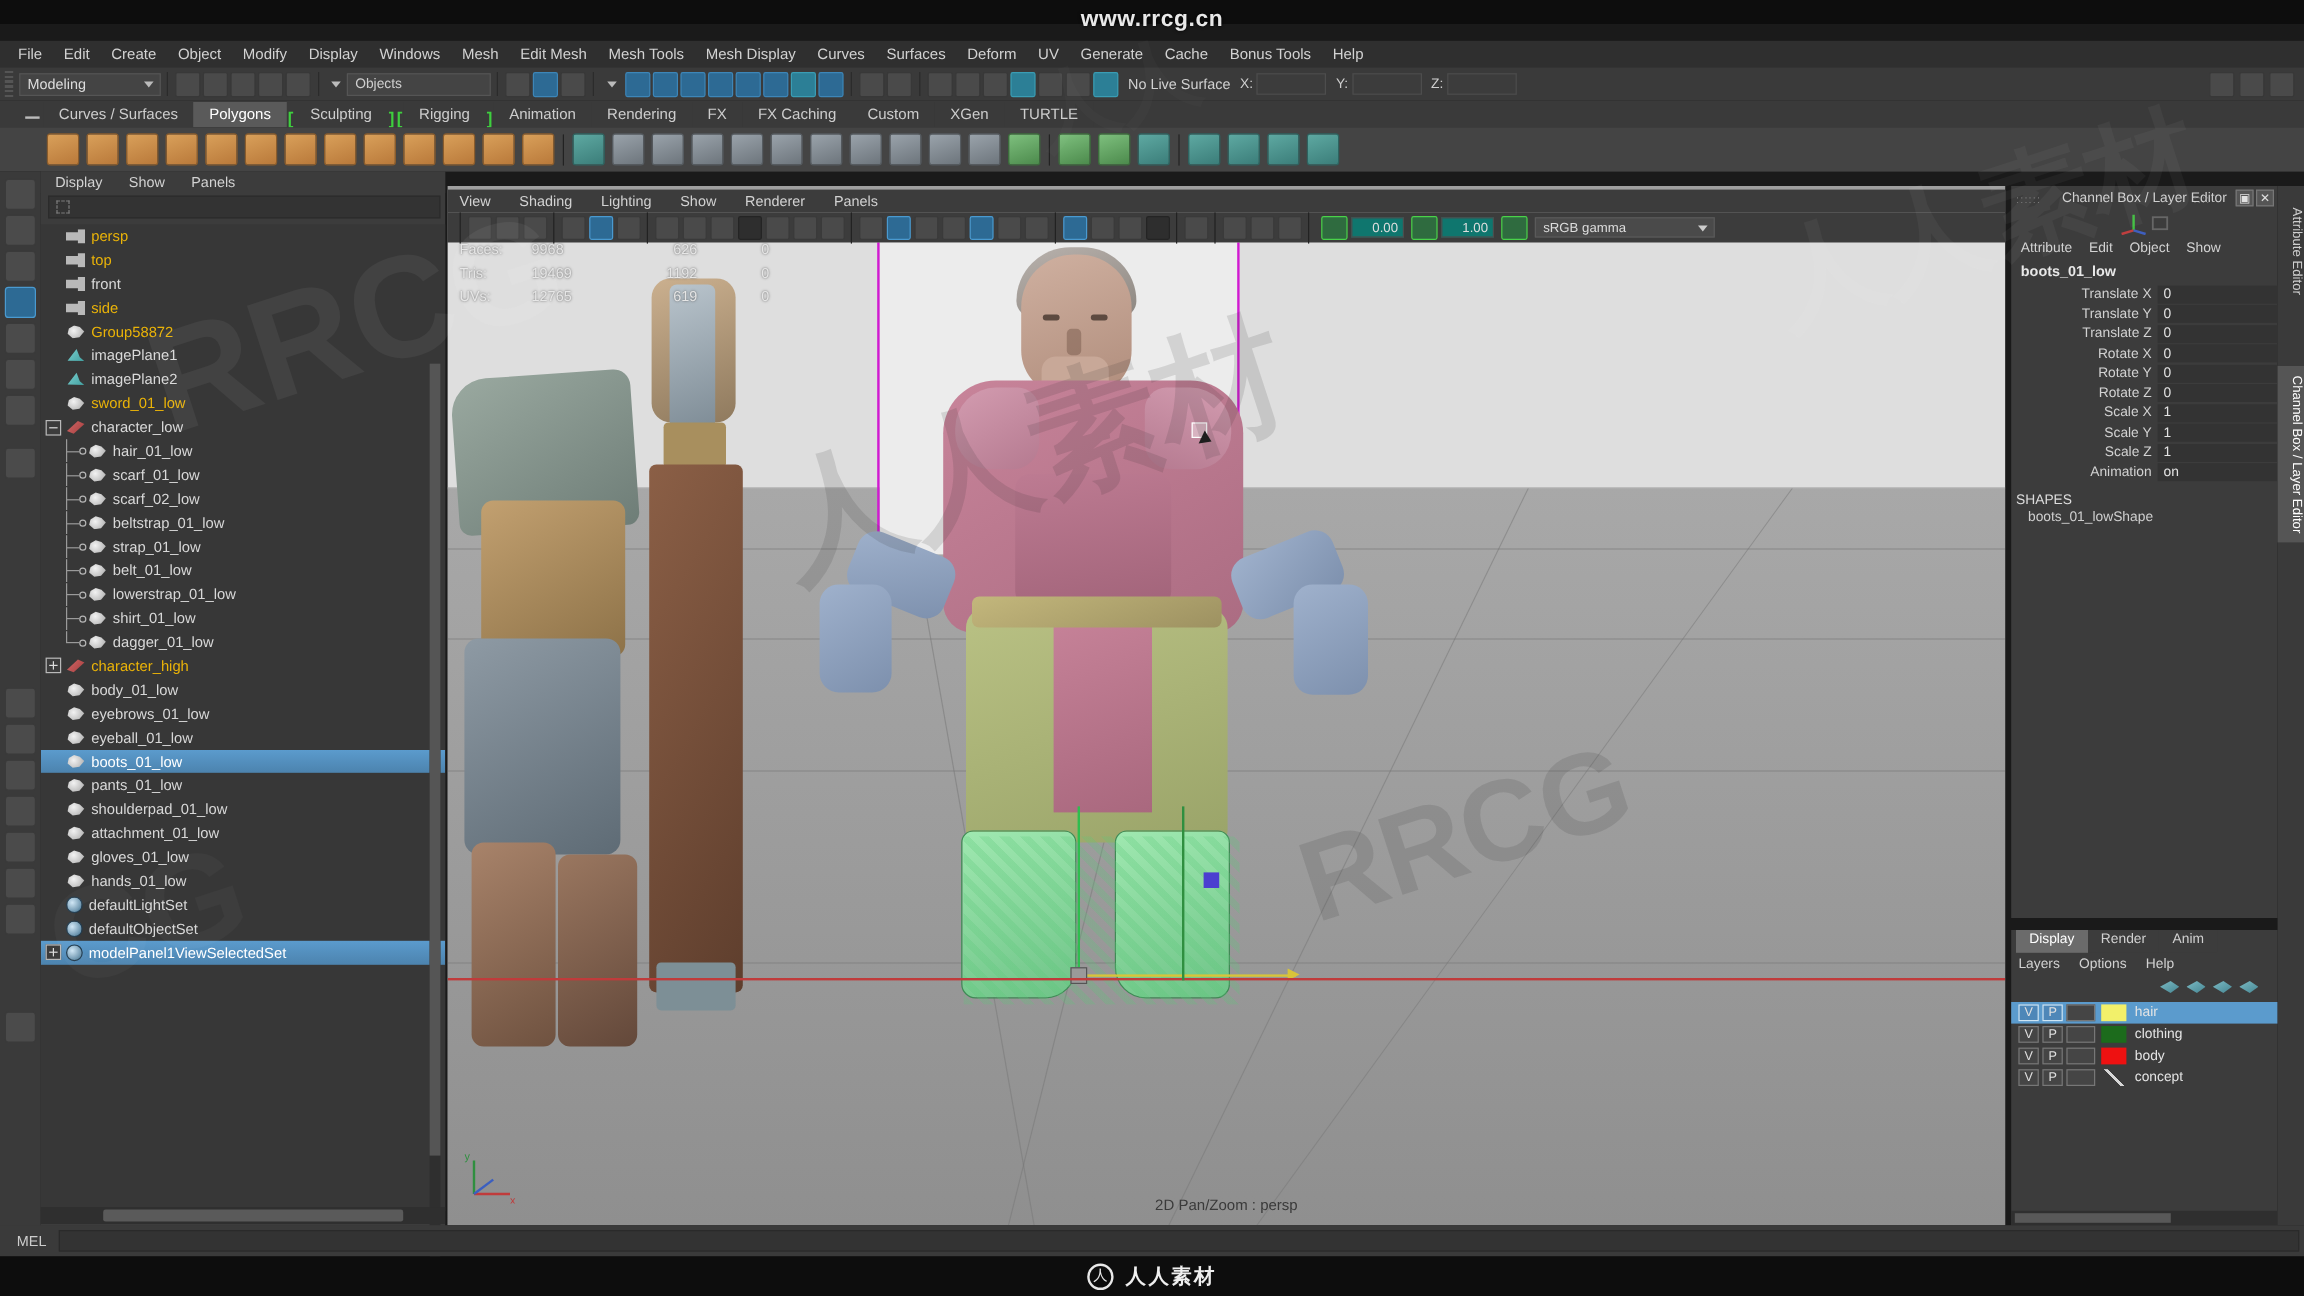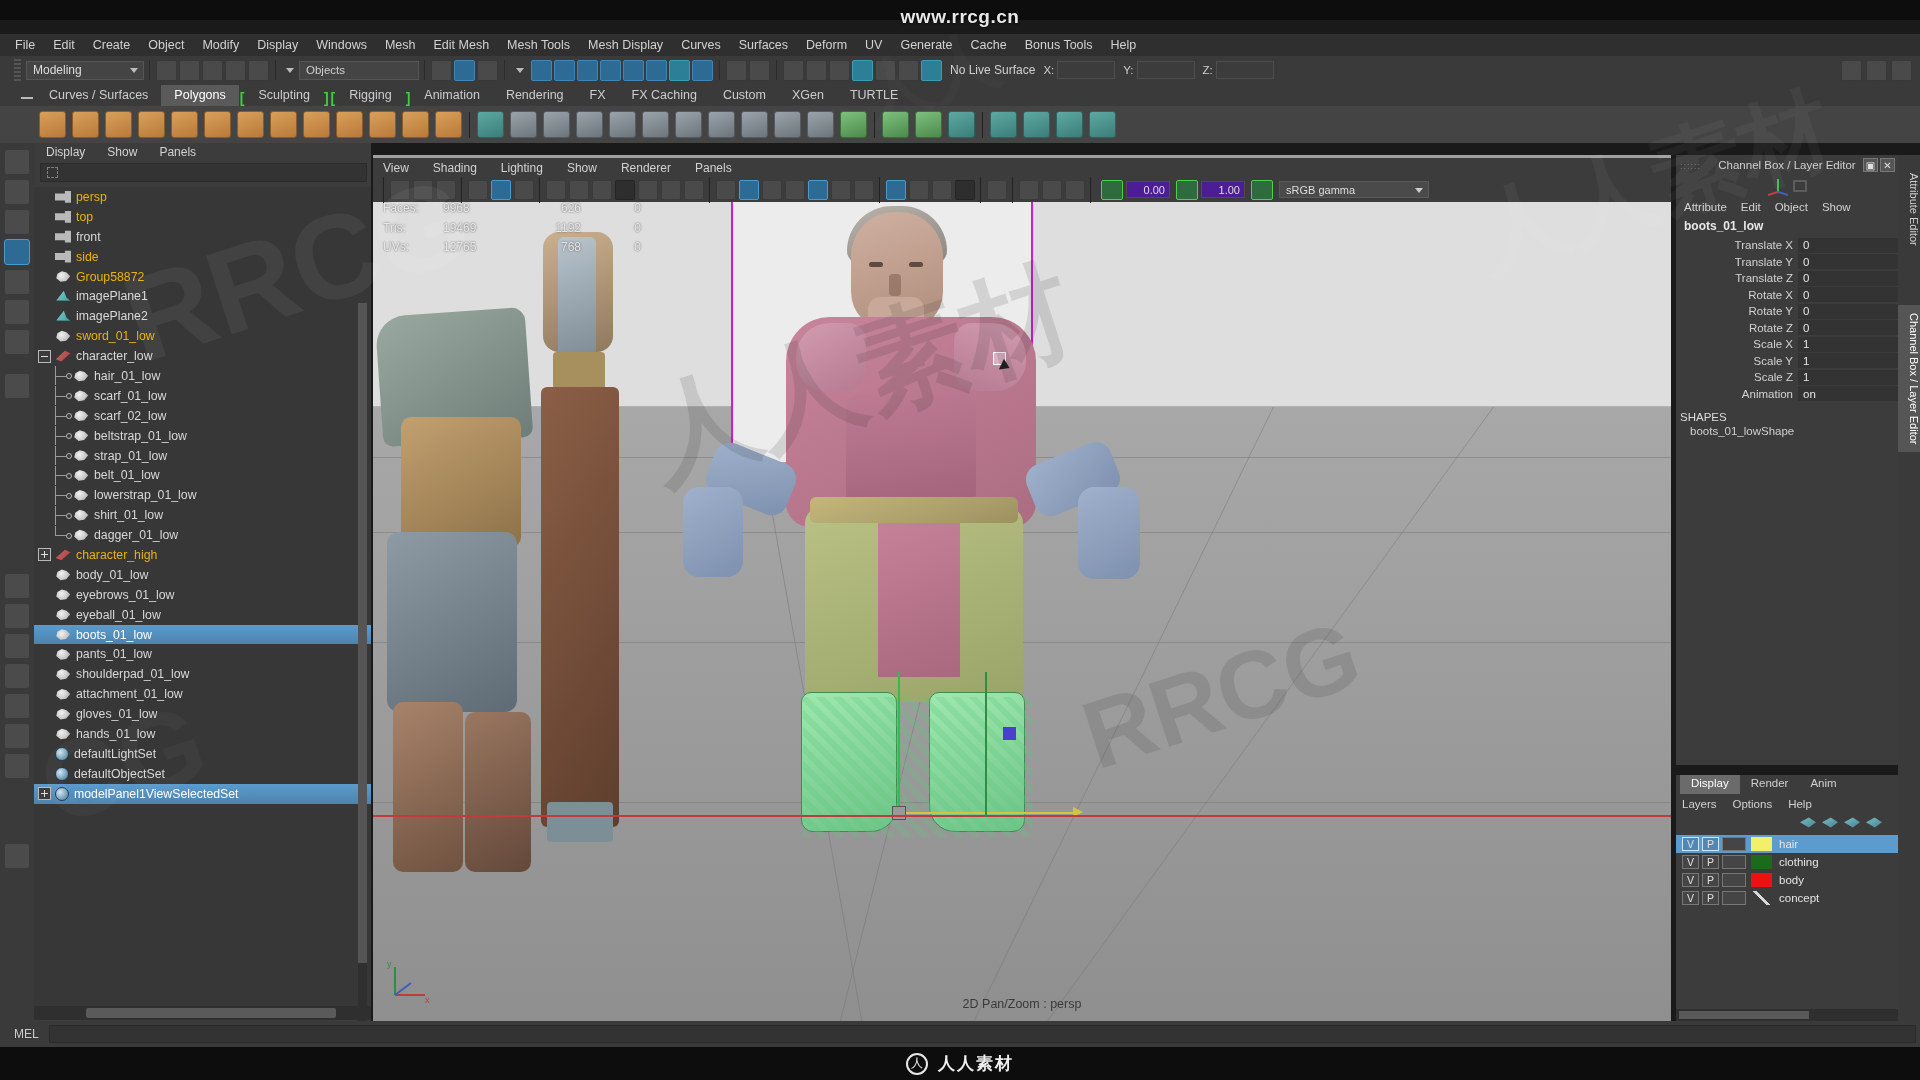--- a/index.html
+++ b/index.html
@@ -17,21 +17,21 @@
     color:#e8e8e8; font-size:19px; font-weight:bold; letter-spacing:.5px;
     text-shadow:0 0 3px #000; }
 
   
   #menubar { position:absolute; left:0; top:34px; width:1920px; height:22px;
     background:#2f2f2f; display:flex; align-items:center; padding-left:6px; }
   #menubar .mi { color:#d2d2d2; font-size:12.5px; padding:2px 9px; white-space:nowrap; }
 
   
   #statusbar { position:absolute; left:0; top:56px; width:1920px; height:28px;
-    background:#3a3a3a; display:flex; align-items:center; padding-left:14px; }
+    background:#3a3a3a; display:flex; align-items:center; padding-left:4px; }
   .grip { width:7px; height:22px; background:
       repeating-linear-gradient(to bottom,#555 0 2px,transparent 2px 4px);
     margin-right:5px; }
   .modesel { width:118px; height:19px; background:#444; border:1px solid #555;
     color:#ddd; font-size:12px; display:flex; align-items:center;
     padding-left:6px; position:relative; }
   .modesel .car { position:absolute; right:5px; top:6px; width:0;height:0;
     border-left:4px solid transparent;border-right:4px solid transparent;
     border-top:5px solid #bbb; }
   .tbtn { width:21px; height:21px; margin:0 1px; border-radius:2px; position:relative;
@@ -118,21 +118,21 @@
   #vp { position:absolute; left:373px; top:155px; width:1298px; height:866px;
     background:#9f9f9f; overflow:hidden; }
   #vp-menu { position:absolute; left:373px; top:158px; width:1298px; height:19px;
     display:flex; align-items:center; padding-left:10px; background:#3c3c3c; z-index:6; }
   #vp-menu span { color:#d2d2d2; font-size:12px; margin-right:24px; }
   #vp-tools { position:absolute; left:373px; top:177px; width:1298px; height:25px;
     background:#3c3c3c; display:flex; align-items:center; padding-left:6px; z-index:6; }
   .vt { width:20px;height:20px;margin:0 1.5px;border-radius:2px;background:#4a4a4a;border:1px solid #3a3a3a;}
   .vt.on { background:#2d6a94;border-color:#4a9ad0; }
   .vt.dk { background:#2e2e2e; border-color:#242424; }
-  .numfield { width:44px;height:17px;background:#4c1d95;border:1px solid #4d4d4d;
+  .numfield { width:44px;height:17px;background:#0f766e;border:1px solid #4d4d4d;
     color:#ddd;font-size:11px;display:flex;align-items:center;justify-content:flex-end;
     padding-right:4px; margin-left:3px;}
   .gmbox { width:150px;height:17px;background:#4a4a4a;border:1px solid #5a5a5a;
     color:#ddd;font-size:11px;display:flex;align-items:center;padding-left:6px;
     margin-left:6px;position:relative;}
   .gmbox .car{position:absolute;right:5px;top:6px;width:0;height:0;
     border-left:4px solid transparent;border-right:4px solid transparent;border-top:5px solid #ccc;}
   .greenbtn { width:22px;height:20px;background:#2f6b3f;border:1px solid #4ad24a;border-radius:2px; margin-left:6px;}
 
   
@@ -706,21 +706,21 @@
       </div>
       <div class="hudrow">
         <span class="l">Tris:</span>
         <span class="a">19469</span>
         <span class="b">1192</span>
         <span class="c">0</span>
       </div>
       <div class="hudrow">
         <span class="l">UVs:</span>
         <span class="a">12765</span>
-        <span class="b">768</span>
+        <span class="b">619</span>
         <span class="c">0</span>
       </div>
     </div>
 </div>
 
 <div id="vp-menu">
     <span>View</span>
     <span>Shading</span>
     <span>Lighting</span>
     <span>Show</span>

